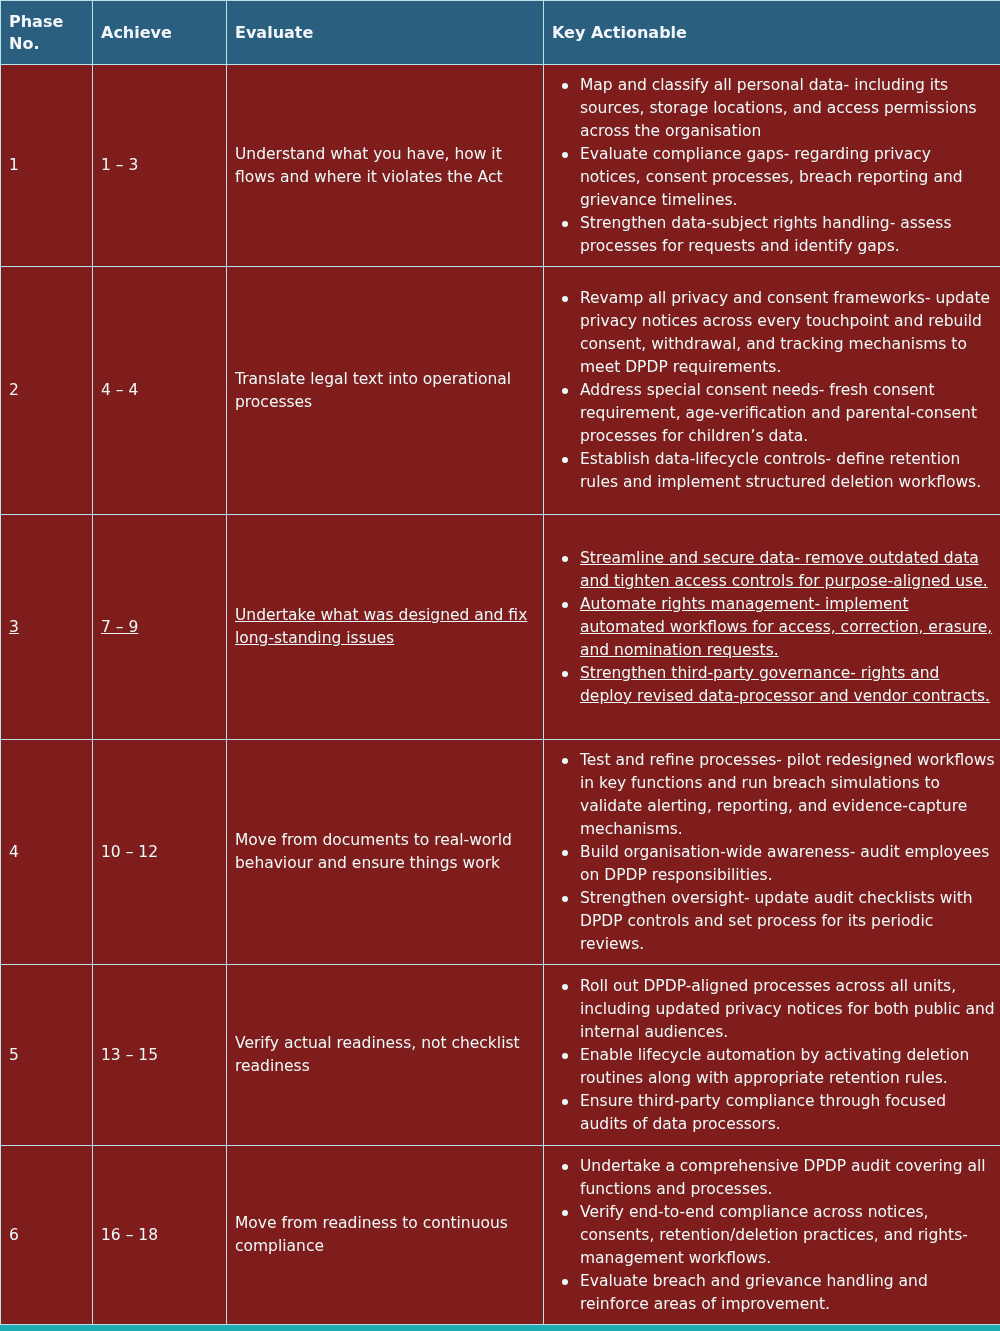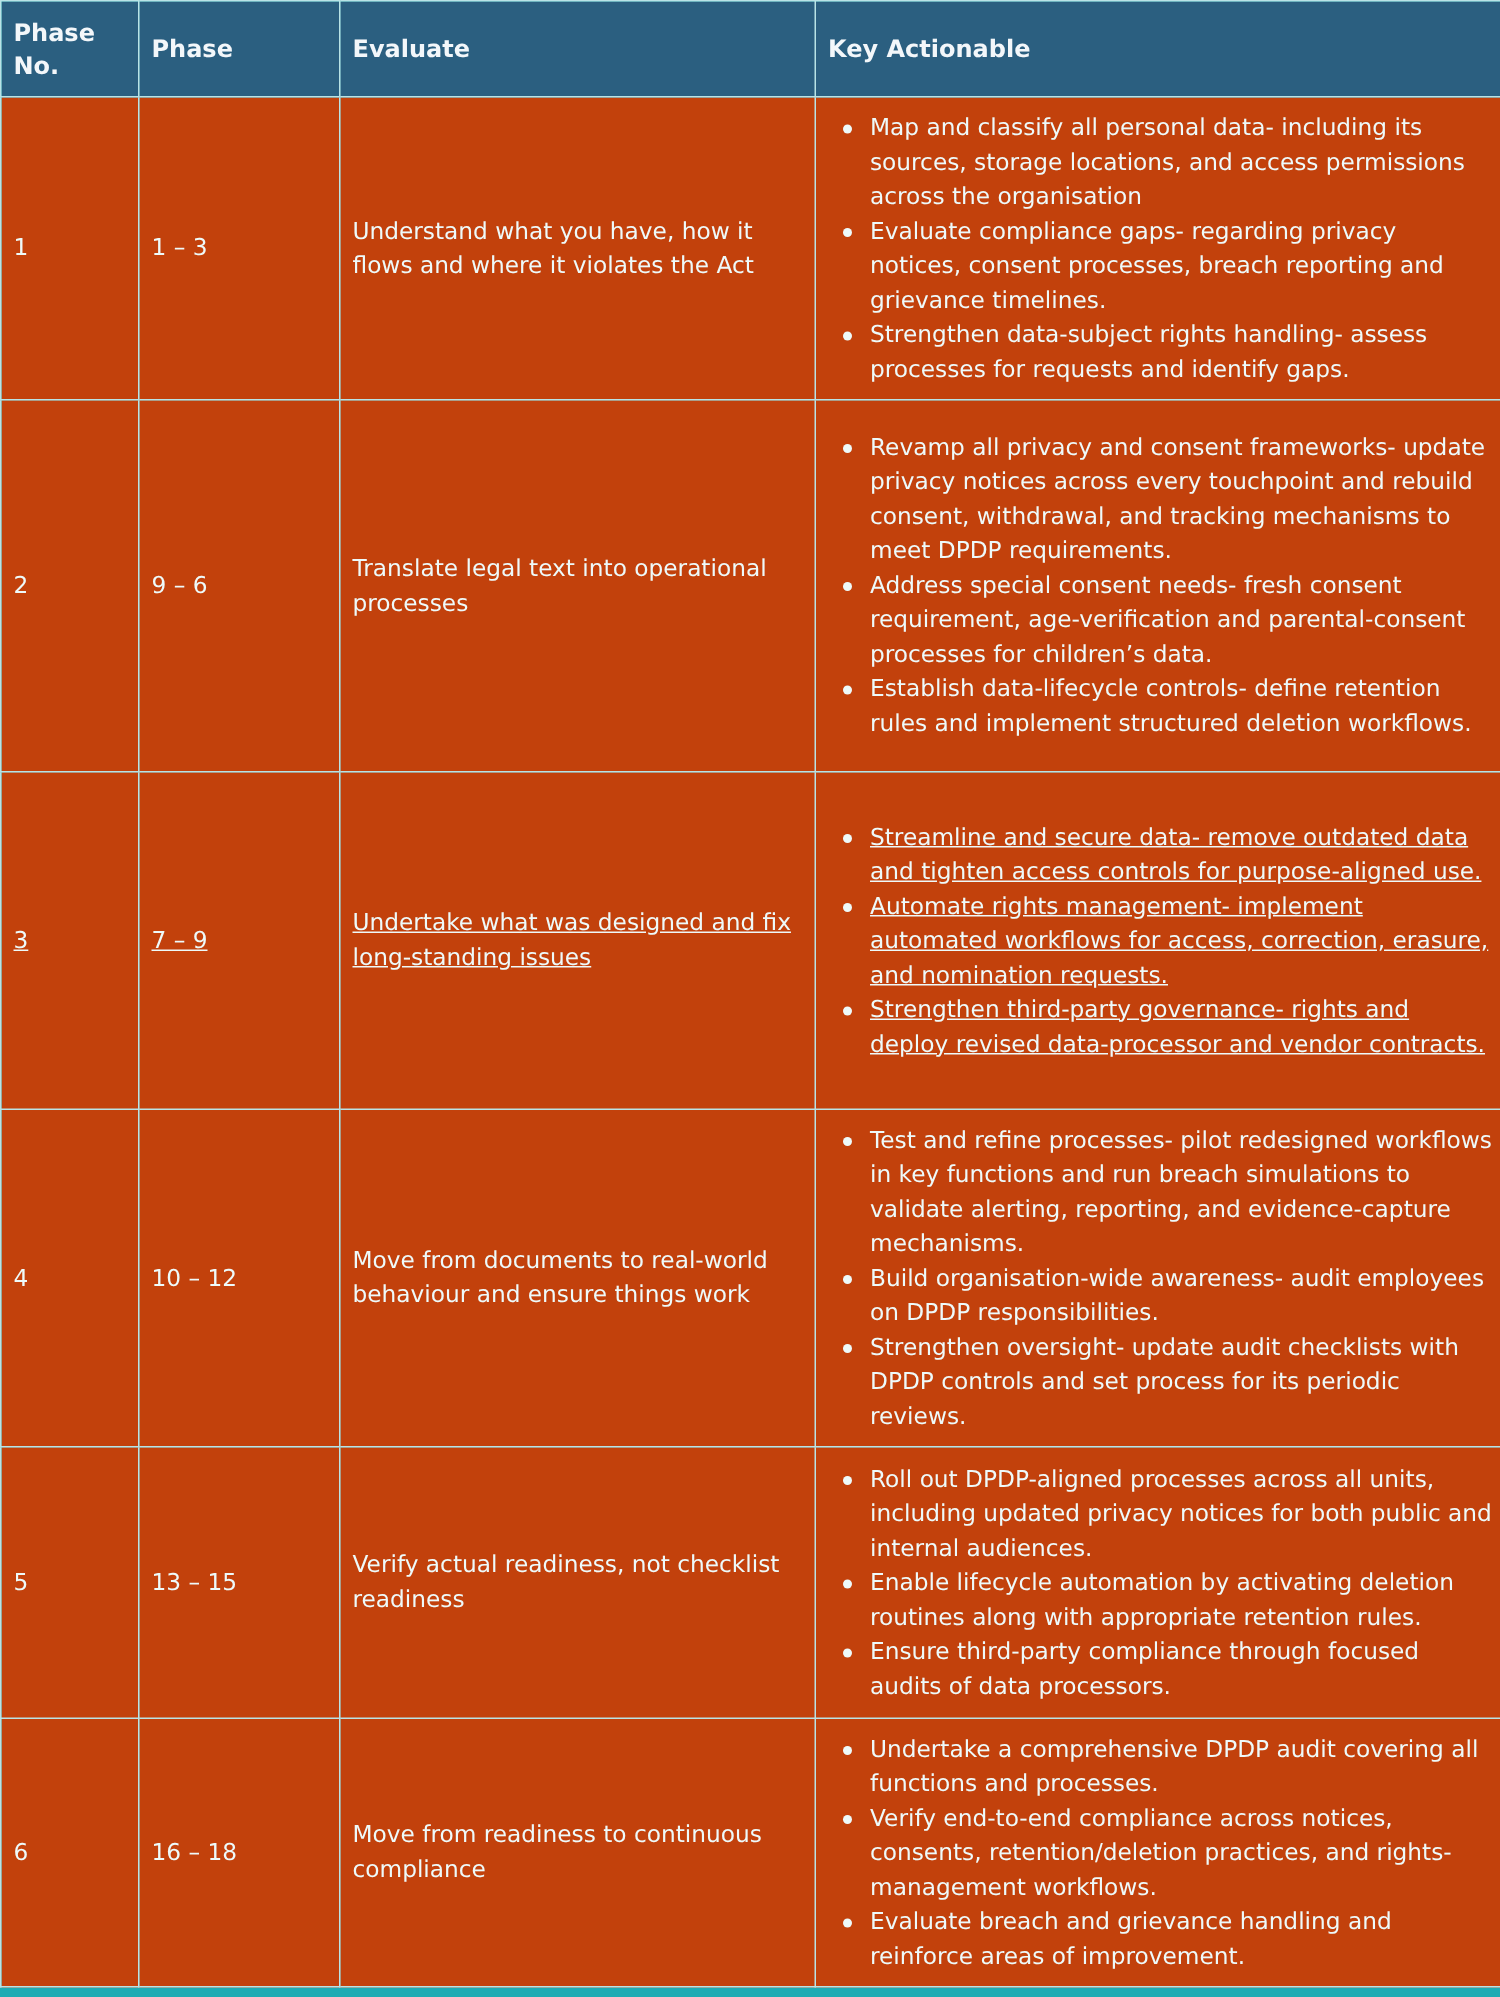--- a/index.html
+++ b/index.html
@@ -26,21 +26,21 @@
     thead th {
       background: #2b5f80;
       color: #f3f7fa;
       font-weight: bold;
       font-size: 16px;
       line-height: 22px;
       padding: 0 8px;
       height: 63px;
     }
     tbody td {
-      background: #c2410c;
+      background: #7f1d1d;
       font-size: 15.5px;
       line-height: 23px;
       padding: 0 8px;
     }
     tbody td.actions { padding: 6px 4px 6px 8px; }
     ul.bullets {
       margin: 0; padding: 0 0 0 28px;
       list-style: none;
     }
     ul.bullets li { position: relative; }
@@ -62,41 +62,41 @@
 <table class="roadmap">
   <colgroup>
     <col class="c1">
       <col class="c2">
       <col class="c3">
       <col class="c4">
   </colgroup>
   <thead>
     <tr>
       <th>Phase No.</th>
-      <th>Phase</th>
+      <th>Achieve</th>
       <th>Evaluate</th>
       <th>Key Actionable</th>
     </tr>
   </thead>
   <tbody>
     <tr class="r1">
       <td>1</td>
       <td>1 – 3</td>
       <td>Understand what you have, how it flows and where it violates the Act</td>
       <td class="actions">
         <ul class="bullets">
           <li><span class="dot"></span><span>Map and classify all personal data- including its sources, storage locations, and access permissions across the organisation</span></li>
           <li><span class="dot"></span><span>Evaluate compliance gaps- regarding privacy notices, consent processes, breach reporting and grievance timelines.</span></li>
           <li><span class="dot"></span><span>Strengthen data-subject rights handling- assess processes for requests and identify gaps.</span></li>
         </ul>
       </td>
     </tr>
     <tr class="r2">
       <td>2</td>
-      <td>9 – 6</td>
+      <td>4 – 4</td>
       <td>Translate legal text into operational processes</td>
       <td class="actions">
         <ul class="bullets">
           <li><span class="dot"></span><span>Revamp all privacy and consent frameworks- update privacy notices across every touchpoint and rebuild consent, withdrawal, and tracking mechanisms to meet DPDP requirements.</span></li>
           <li><span class="dot"></span><span>Address special consent needs- fresh consent requirement, age-verification and parental-consent processes for children’s data.</span></li>
           <li><span class="dot"></span><span>Establish data-lifecycle controls- define retention rules and implement structured deletion workflows.</span></li>
         </ul>
       </td>
     </tr>
     <tr class="r3">

